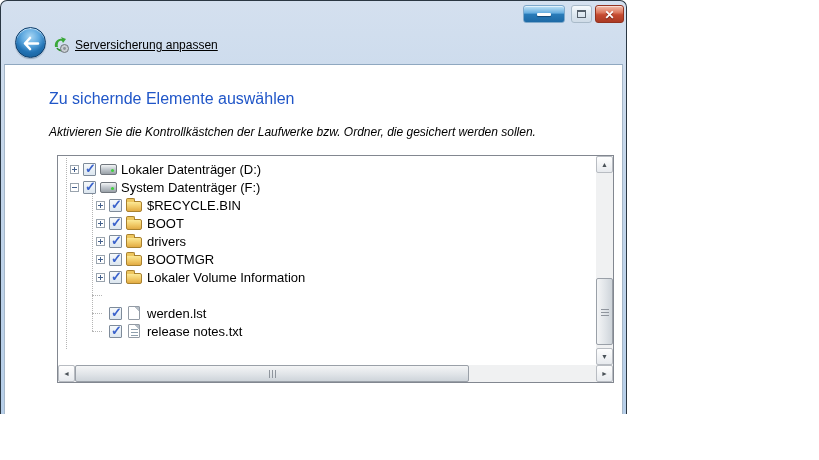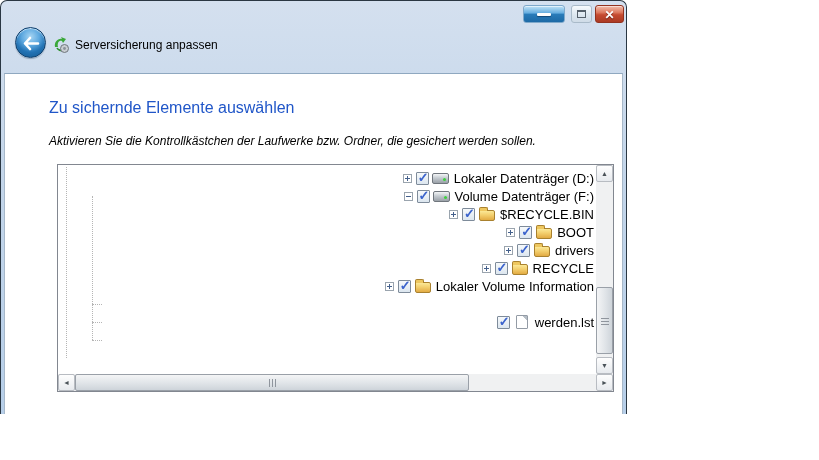--- a/index.html
+++ b/index.html
@@ -42,40 +42,40 @@
 
   
   .backbtn {
     position:absolute; left:14px; top:26px; width:31px; height:31px; border-radius:50%;
     background:radial-gradient(circle at 50% 30%, #a6d4f2 0%, #5ea9e0 35%, #2273b5 62%, #155档6 100%);
     background:radial-gradient(circle at 50% 30%, #a6d4f2 0%, #5ea9e0 35%, #2273b5 62%, #12568e 100%);
     border:1px solid #0e3f6d; box-shadow:inset 0 1px 1px rgba(255,255,255,.7), 0 1px 1px rgba(30,60,90,.35);
   }
   .backbtn svg { position:absolute; left:6px; top:8px; }
   .appicon { position:absolute; left:52px; top:36px; width:16px; height:16px; }
-  .navtitle { position:absolute; left:74px; top:37px; font-size:12px; color:#000; }
+  .navtitle { position:absolute; left:74px; top:37px; font-size:12px; color:#000;text-decoration:underline; }
 
   
   .content {
     position:absolute; left:3px; right:3px; top:63px; bottom:0;
     background:#fff; border-top:1px solid #8fa8c0;
-    border-left:1px solid #a7b8c9; border-right:1px solid #a7b8c9;margin-top:9px;
+    border-left:1px solid #a7b8c9; border-right:1px solid #a7b8c9;
   }
   .heading { position:absolute; left:44px; top:25px; font-size:16px; color:#2056c8; }
   .instruction { position:absolute; left:44px; top:60px; font-size:12px; color:#000;font-style:italic; }
 
   
   .treebox {
     position:absolute; left:52px; top:90px; width:557px; height:228px;
     border:1px solid #828790; background:#fff; overflow:hidden;
   }
   .connector-v { position:absolute; border-left:1px dotted #b5b5b5; width:0; }
   .connector-h { position:absolute; border-top:1px dotted #b5b5b5; height:0; }
 
-  .row { position:absolute; left:16px; height:18px; width:520px; display:flex; align-items:center;justify-content:flex-end; }
+  .row { position:absolute; left:8px; height:18px; width:520px; display:flex; align-items:center; }
   .row.lvl0 { padding-left:4px; }
   .row.lvl1 { padding-left:30px; }
 
   .expand { position:relative; width:9px; height:9px; background:#fff;
     border:1px solid #9aa4ae; flex:0 0 9px; margin-right:4px; }
   .expand::before { content:""; position:absolute; left:1px; top:3px; width:5px; height:1px; background:#44608c; }
   .expand.plus::after { content:""; position:absolute; left:3px; top:1px; width:1px; height:5px; background:#44608c; }
   .expand.none { visibility:hidden; }
 
   .cb { position:relative; width:13px; height:13px; flex:0 0 13px; margin-right:3px;
@@ -175,21 +175,21 @@
               <span class="icon-drive"></span>
             </span>
           <span class="lbl">Lokaler Datenträger (D:)</span>
         </div>
         <div class="row lvl0" style="top:22px">
           <span class="expand minus"></span>
           <span class="cb"></span>
           <span class="ico">
               <span class="icon-drive"></span>
             </span>
-          <span class="lbl">Volume Datenträger (F:)</span>
+          <span class="lbl">System Datenträger (F:)</span>
         </div>
         <div class="row lvl1" style="top:40px">
           <span class="expand plus"></span>
           <span class="cb"></span>
           <span class="ico">
               <span class="icon-folder"></span>
             </span>
           <span class="lbl">$RECYCLE.BIN</span>
         </div>
         <div class="row lvl1" style="top:58px">
@@ -207,37 +207,45 @@
               <span class="icon-folder"></span>
             </span>
           <span class="lbl">drivers</span>
         </div>
         <div class="row lvl1" style="top:94px">
           <span class="expand plus"></span>
           <span class="cb"></span>
           <span class="ico">
               <span class="icon-folder"></span>
             </span>
-          <span class="lbl">RECYCLE</span>
+          <span class="lbl">BOOTMGR</span>
         </div>
         <div class="row lvl1" style="top:112px">
           <span class="expand plus"></span>
           <span class="cb"></span>
           <span class="ico">
               <span class="icon-folder"></span>
             </span>
           <span class="lbl">Lokaler Volume Information</span>
         </div>
         <div class="row lvl1" style="top:148px">
           <span class="expand none"></span>
           <span class="cb"></span>
           <span class="ico">
               <span class="icon-file"></span>
             </span>
           <span class="lbl">werden.lst</span>
+        </div>
+        <div class="row lvl1" style="top:166px">
+          <span class="expand none"></span>
+          <span class="cb"></span>
+          <span class="ico">
+              <span class="icon-file lines"></span>
+            </span>
+          <span class="lbl">release notes.txt</span>
         </div>
 
         <div class="vscroll">
           <div class="sbtn up">
               <span>▲</span>
             </div>
           <div class="thumb vthumb"></div>
           <div class="sbtn down">
               <span>▼</span>
             </div>

